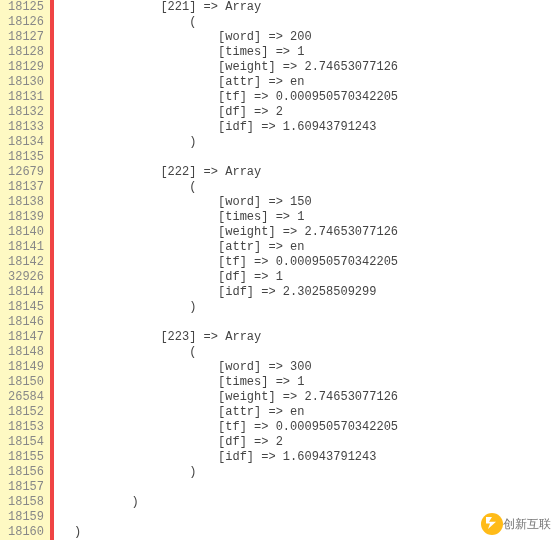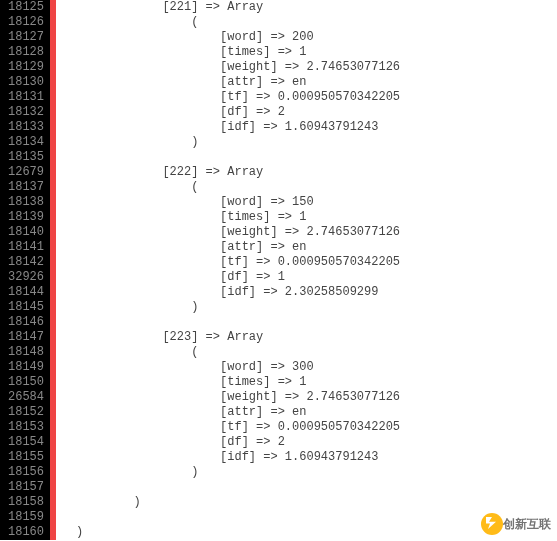--- a/index.html
+++ b/index.html
@@ -18,36 +18,35 @@
     display: flex;
     height: 15px;
     line-height: 15px;
     white-space: pre;
   }
   .gutter {
     width: 44px;
     text-align: right;
     padding-right: 6px;
     color: #888888;
-    background: #000000;
+    background: #fef9c3;
     flex: 0 0 auto;
-    border-right: 6px solid #ef4444;
+    border-right: 4px solid #ef4444;
   }
   .code {
     padding-left: 20px;
     color: #444444;
   }
   .watermark {
     position: absolute;
     right: 6px;
     bottom: 6px;
     display: flex;
     align-items: center;
     opacity: 0.9;
-    font-weight: bold;
   }
   .watermark .logo {
     width: 22px;
     height: 22px;
     border-radius: 50%;
     background: #ffb400;
     position: relative;
   }
   .watermark .logo::before {
     content: "";

